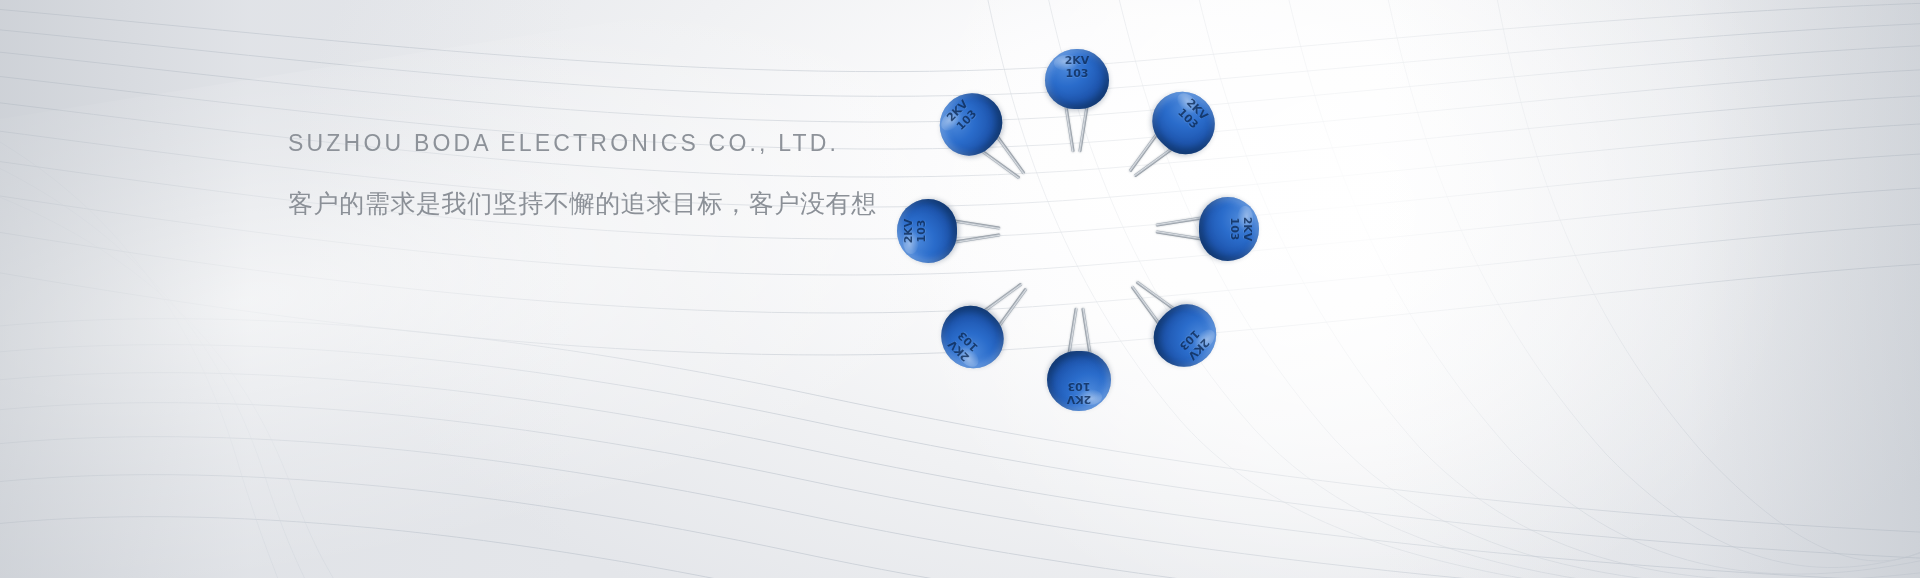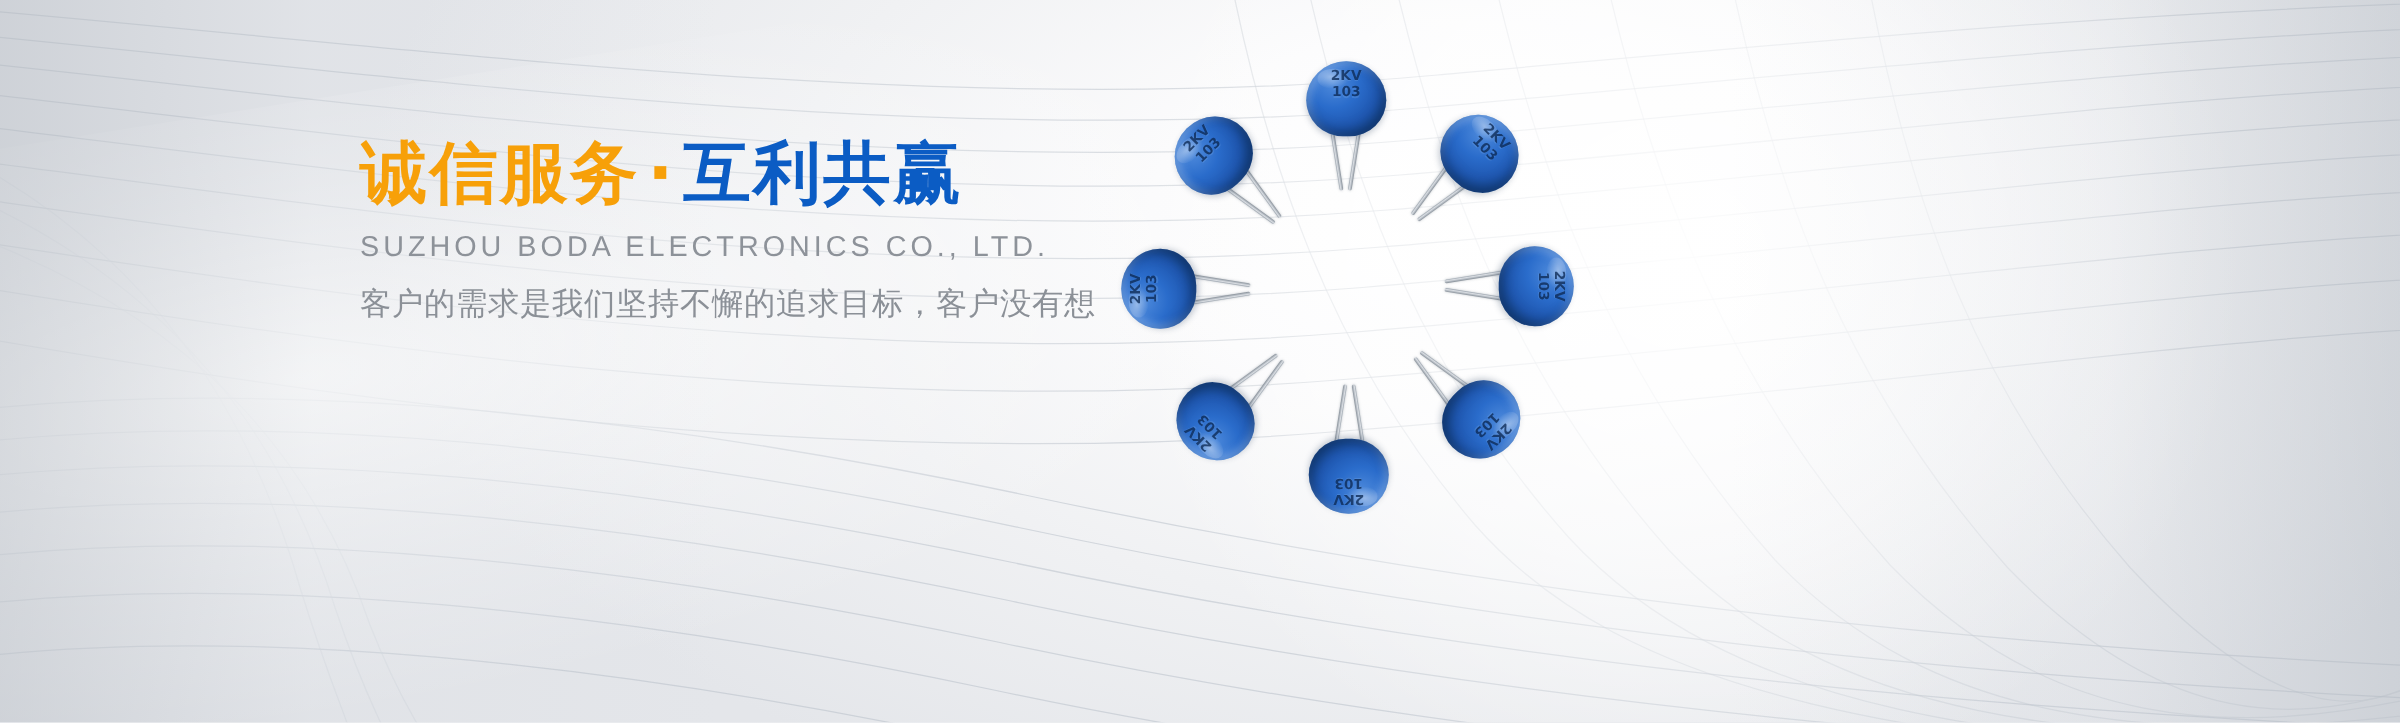--- a/index.html
+++ b/index.html
@@ -39,21 +39,21 @@
     font-size:54px;line-height:1;font-weight:700;letter-spacing:2px;white-space:nowrap;
     font-family:"DejaVu Sans","Liberation Sans",sans-serif;
   }
   .headline .part-a{color:#f7a009;}
   .headline .dot{color:#f7a009;padding:0 6px;}
   .headline .part-b{color:#0b5cc4;}
   .subline{
     margin-top:18px;font-size:23px;letter-spacing:3.2px;color:#8d9299;
     font-weight:400;white-space:nowrap;
   }
-  .desc{margin-top:10px;color:#8b9097;font-size:25px;line-height:1.82;letter-spacing:.6px;}
+  .desc{margin-top:24px;color:#8b9097;font-size:25px;line-height:1.82;letter-spacing:.6px;}
   .desc div{white-space:nowrap;}
 
   
   .ring{position:absolute;left:888px;top:40px;width:380px;height:380px;}
   .cap{position:absolute;left:50%;top:50%;width:0;height:0;}
   .cap-inner{position:absolute;left:-33px;top:-33px;width:66px;height:66px;}
   .disc{
     position:absolute;left:0;top:4px;width:64px;height:60px;
     border-radius:50% 50% 46% 46%/52% 52% 48% 48%;
     background:
@@ -123,23 +123,20 @@
         <path d="M-40,182 C160,252 252,370 296,500 C326,576 338,578 342,600"></path>
       </g>
     </svg>
   </div>
 
   <div class="bg-sheen"></div>
   <div class="bg-glow"></div>
   <div class="bg-vignette"></div>
 
   <div class="copy">
-    <div class="headline">
-      <span class="part-a">诚信服务</span><span class="dot">·</span><span class="part-b">互利共赢</span>
-    </div>
 
     <div class="subline">SUZHOU BODA ELECTRONICS CO., LTD.</div>
 
     <div class="desc">
       <div>客户的需求是我们坚持不懈的追求目标，客户没有想</div>
     </div>
   </div>
 
   <div class="ring">
 

